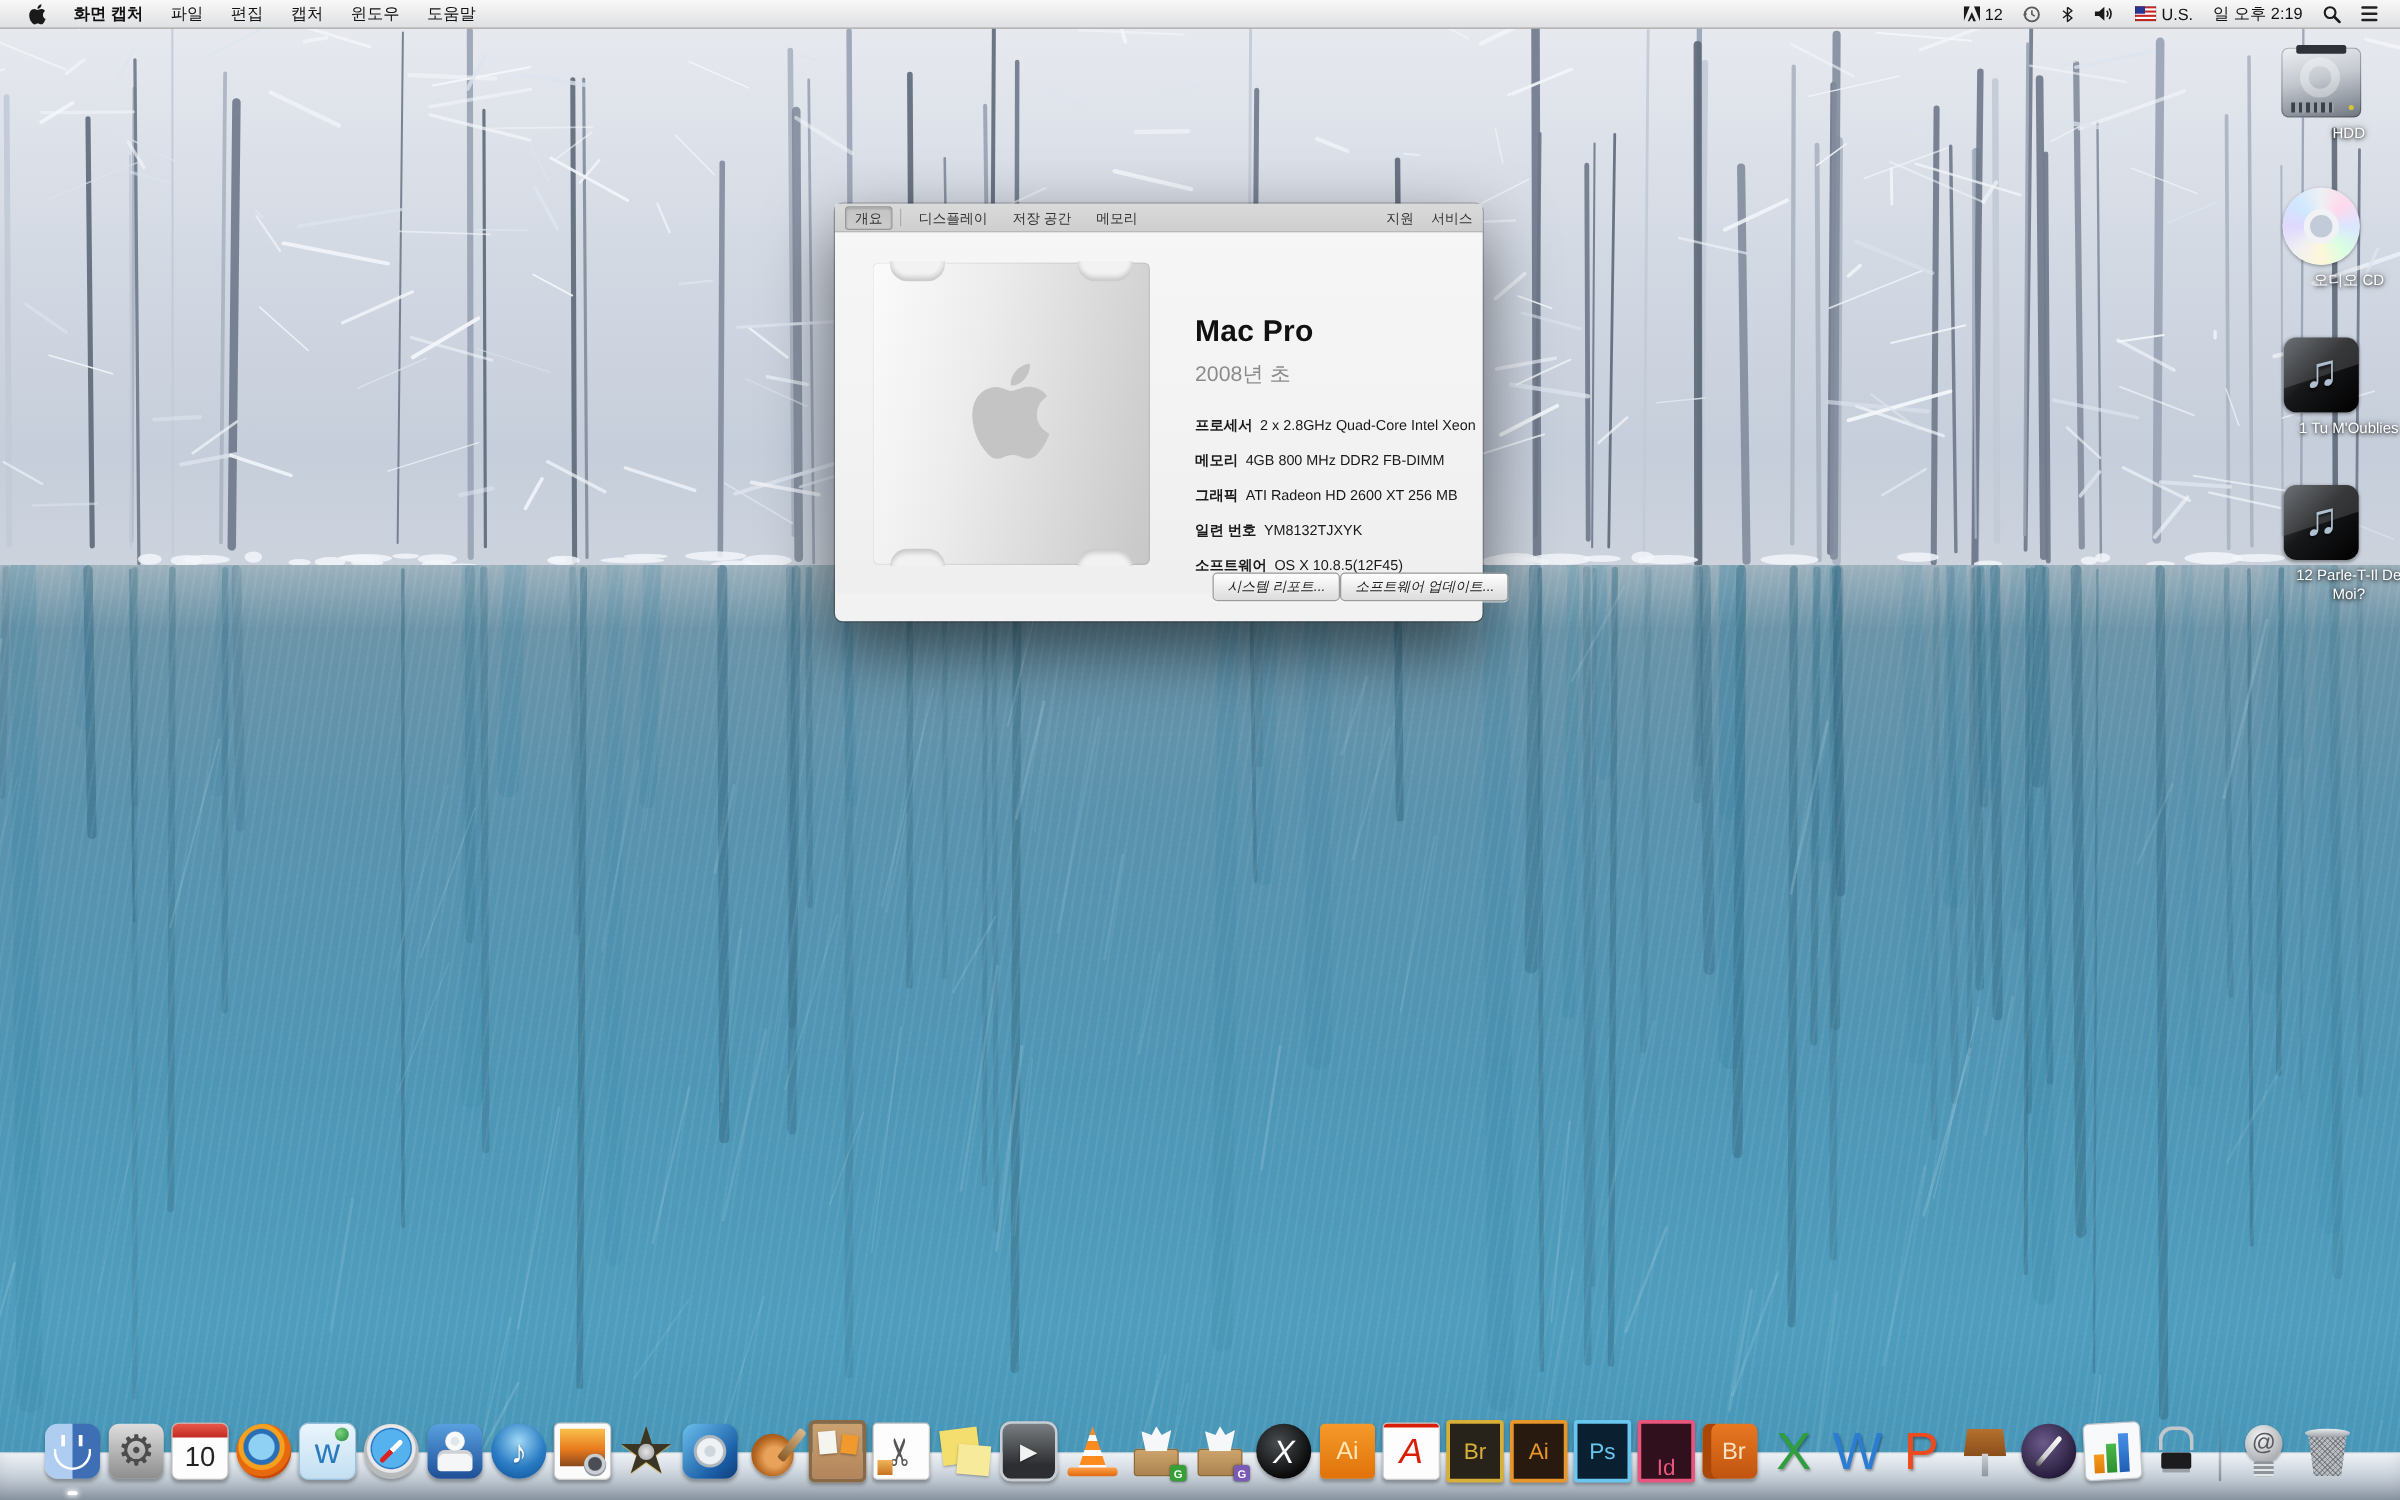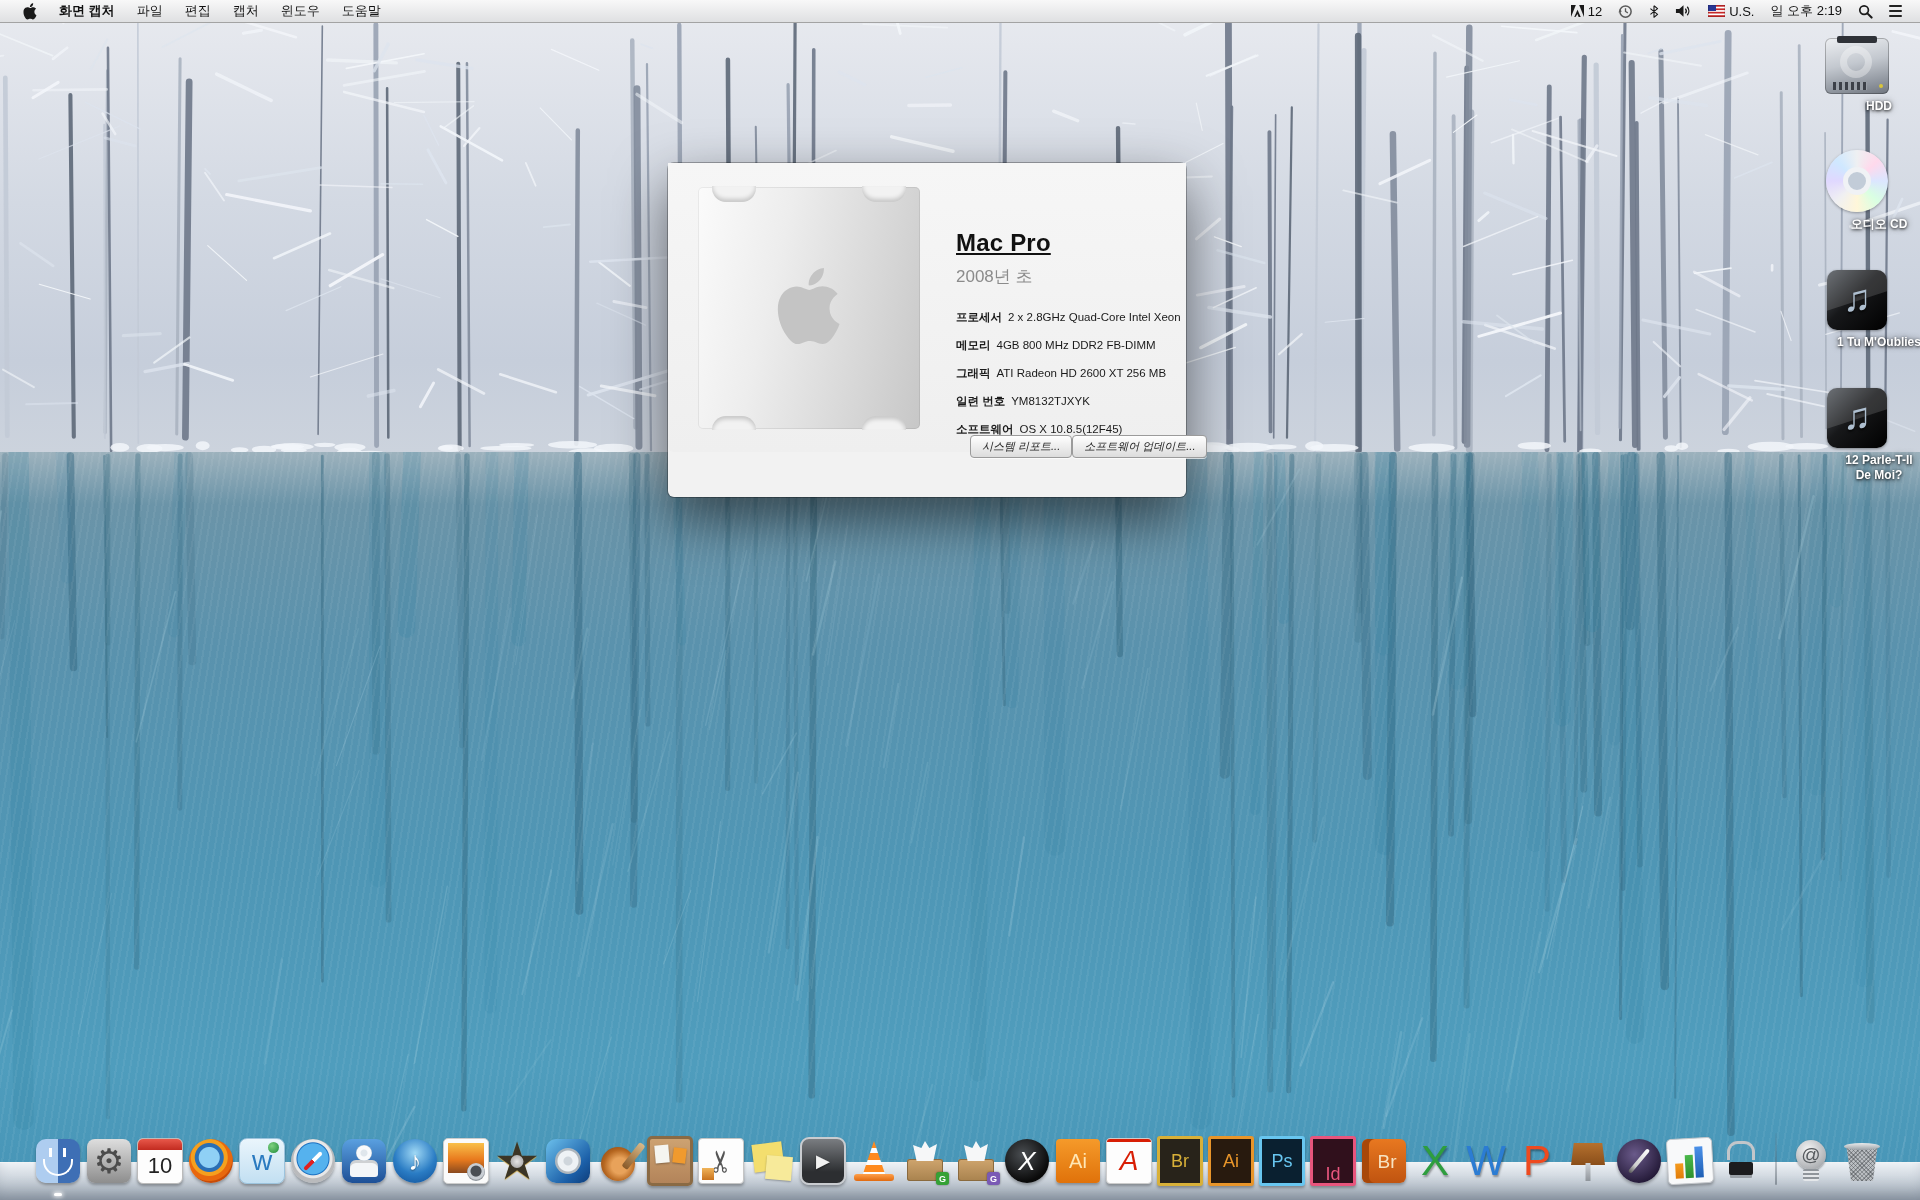--- a/index.html
+++ b/index.html
@@ -51,32 +51,32 @@
     box-shadow:inset 0 0 0 1px rgba(0,0,0,.07);}
   .tower .handle{position:absolute;top:-1px;width:44px;height:16px;background:#f2f2f2;
     border-radius:0 0 14px 14px;box-shadow:inset 0 -3px 4px rgba(0,0,0,.18);}
   .tower .foot{position:absolute;bottom:-1px;width:44px;height:14px;background:#f2f2f2;
     border-radius:14px 14px 0 0;box-shadow:inset 0 3px 4px rgba(0,0,0,.18);}
   .h-l{left:14px;} .h-r{right:14px;} .f-l{left:14px;} .f-r{right:14px;}
   .tower svg{position:absolute;left:50%;top:50%;transform:translate(-50%,-52%);}
 
   
   .info{position:absolute;left:288px;top:0;width:216px;}
-  .model{font-size:24px;font-weight:bold;color:#111;margin:66px 0 0 0;letter-spacing:.2px;text-decoration:underline;}
+  .model{font-size:24px;font-weight:bold;color:#111;margin:66px 0 0 0;letter-spacing:.2px;}
   .model-year{font-size:17px;color:#8b8b8b;margin-top:8px;}
   .specs{margin-top:22px;font-size:11.5px;color:#1a1a1a;}
   .spec-row{margin-bottom:13px;white-space:nowrap;}
   .spec-label{font-weight:bold;margin-right:6px;}
   .btn-row{position:absolute;left:302px;top:272px;display:flex;font-style:italic;}
   .aq-btn{font-size:11px;color:#222;padding:3px 11px;border:1px solid #9b9b9b;border-radius:4px;
     background:linear-gradient(#ffffff,#eeeeee 48%,#dcdcdc);box-shadow:0 1px 0 rgba(255,255,255,.7);white-space:nowrap;}
 
   
   .dt-icon{position:absolute;width:130px;display:flex;flex-direction:column;align-items:center;z-index:10;}
-  .dt-label{margin-top:5px;font-size:12px;font-weight:bold;color:#fff;text-align:center;line-height:1.25;
+  .dt-label{margin-top:5px;font-size:12px;font-weight:normal;color:#fff;text-align:center;line-height:1.25;
     text-shadow:0 1px 3px rgba(0,0,0,.85),0 0 6px rgba(0,0,0,.5);max-width:120px;margin-left:44px;}
   .hdd-art{width:64px;height:56px;border-radius:6px;position:relative;
     background:linear-gradient(168deg,#eef0f3 0%,#c3c8cf 45%,#8e949d 80%,#6f757e 100%);
     box-shadow:inset 0 0 0 1px rgba(0,0,0,.25);}
   .hdd-art:before{content:"";position:absolute;left:15px;top:8px;width:32px;height:32px;border-radius:50%;
     border:7px solid rgba(255,255,255,.35);box-sizing:border-box;}
   .hdd-art:after{content:"";position:absolute;left:8px;bottom:4px;width:34px;height:8px;
     background:repeating-linear-gradient(90deg,#3c4048 0 3px,#9aa0a8 3px 6px);}
   .hdd-led{position:absolute;right:6px;bottom:6px;width:4px;height:4px;border-radius:50%;background:#d8c53a;}
   .hdd-bar{position:absolute;left:12px;top:-2px;width:40px;height:7px;background:#2f3238;border-radius:2px;}
@@ -729,20 +729,31 @@
         <span class="nc-icon">
             <i></i>
             <i></i>
             <i></i>
           </span>
       </div>
     </div>
   </div>
 
   <div id="about">
+    <div class="tabbar">
+      <span class="tab active">개요</span>
+      <span class="tab-sep"></span>
+      <span class="tab">디스플레이</span>
+      <span class="tab">저장 공간</span>
+      <span class="tab">메모리</span>
+      <span class="tabbar-right">
+        <span>지원</span>
+        <span>서비스</span>
+      </span>
+    </div>
     <div class="win-body">
       <div class="tower">
         <span class="handle h-l"></span>
         <span class="handle h-r"></span>
         <span class="foot f-l"></span>
         <span class="foot f-r"></span>
         <svg width="66" height="80" viewBox="0 0 50 62">
             <use href="#appleLogo" fill="#c4c4c4"></use>
           </svg>
       </div>

